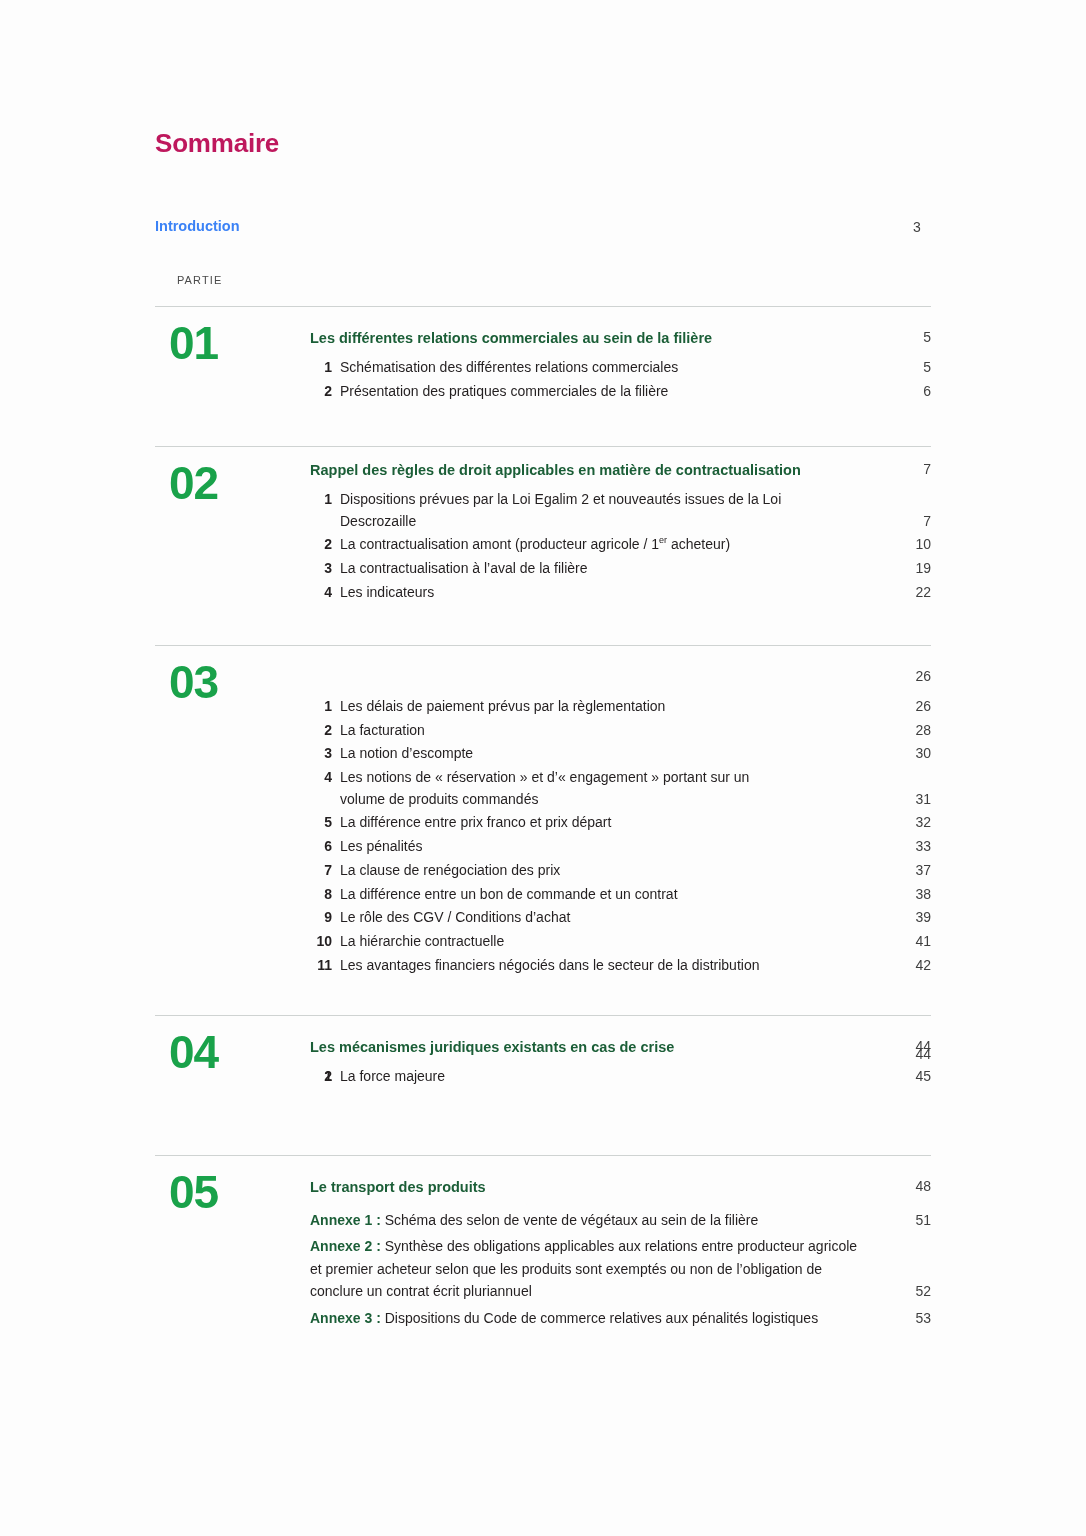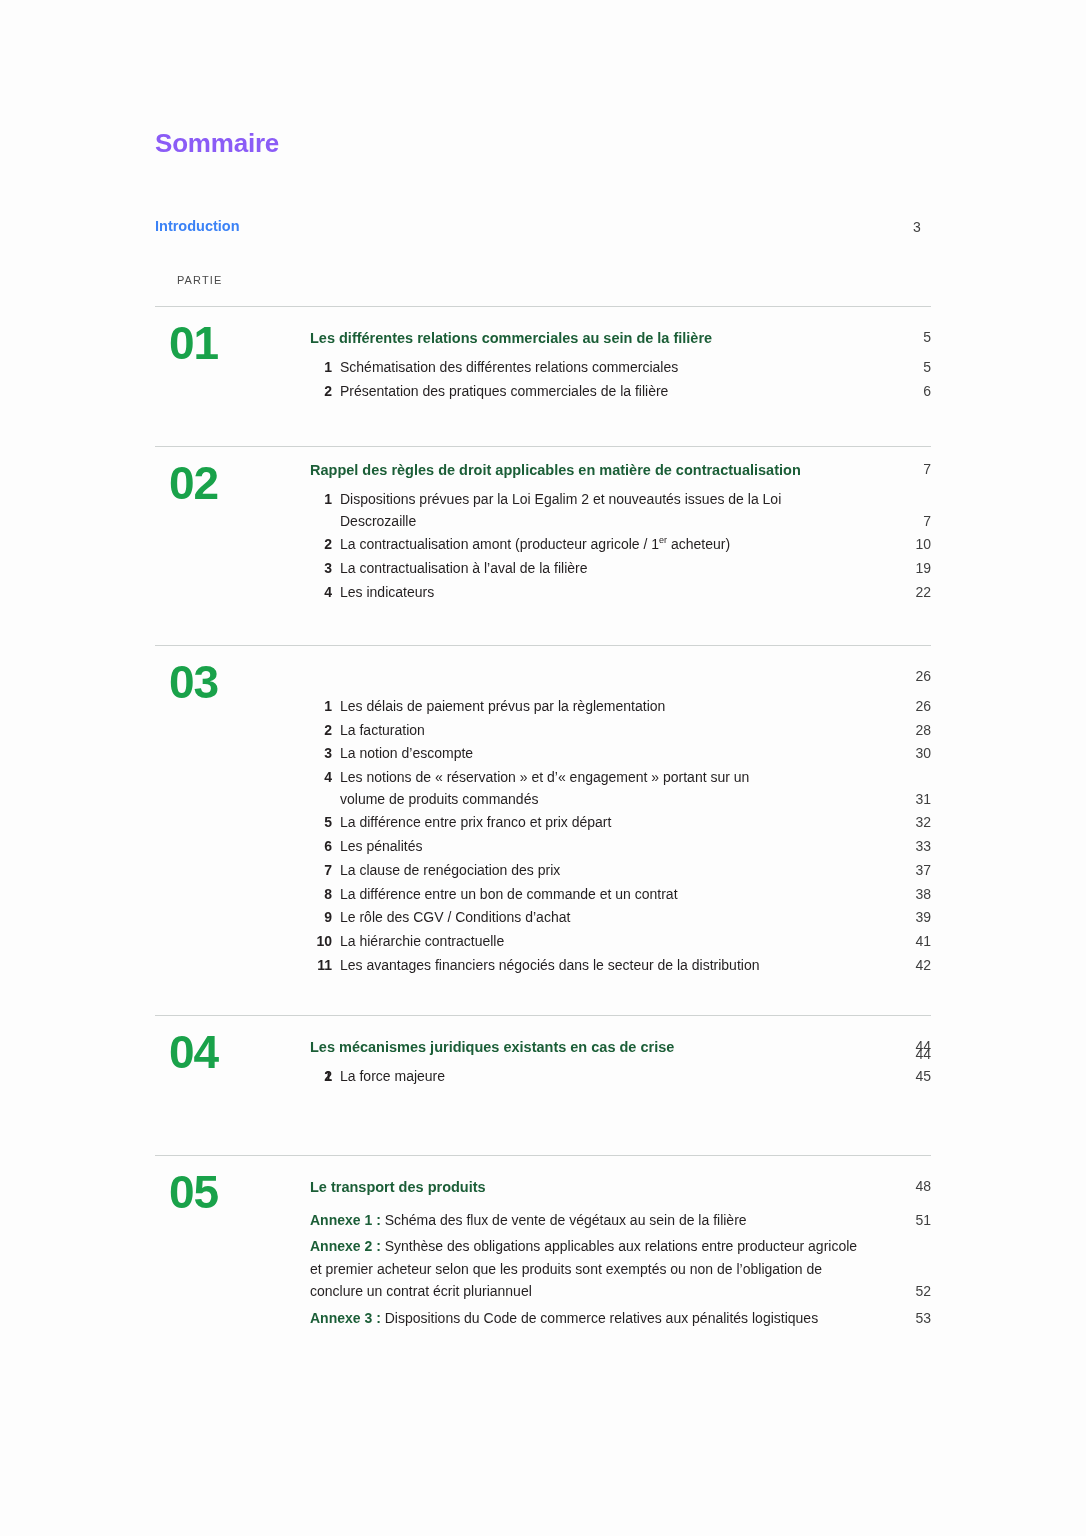--- a/index.html
+++ b/index.html
@@ -21,21 +21,21 @@
     width: 1086px;
     height: 1536px;
     background: #fdfdfd;
   }
   .title {
     position: absolute;
     left: 155px;
     top: 128px;
     font-size: 26px;
     font-weight: bold;
-    color: #8b5cf6;
+    color: #be185d;
     letter-spacing: -0.2px;
   }
   .intro-label {
     position: absolute;
     left: 155px;
     top: 10px;
     font-size: 14.5px;
     font-weight: bold;
     color: #3b82f6;
   }
@@ -319,21 +319,21 @@
     </div>
   <div class="section" style="position:absolute; left:155px; top:1155px; width:776px;">
     <div class="num" style="top:14px; left:14px;">05</div>
     <div class="sec-head" style="margin-left:155px; margin-top:8px;">
       <span class="sec-title">Le transport des produits</span>
       <span class="sec-page">48</span>
     </div>
 
     <div class="annexe" style="margin-top:10px;">
       <span class="annexe-label">Annexe 1 :</span>
-      <span>Schéma des flux de vente de végétaux au sein de la filière</span>
+      <span>Schéma des selon de vente de végétaux au sein de la filière</span>
       <span class="annexe-page">51</span>
     </div>
 
     <div class="annexe" style="margin-top:4px;">
       <span class="annexe-label">Annexe 2 :</span>
       <span>Synthèse des obligations applicables aux relations entre producteur agricole et premier acheteur selon que les produits sont exemptés ou non de l’obligation de conclure un contrat écrit pluriannuel</span>
       <span class="annexe-page bottom">52</span>
     </div>
 
     <div class="annexe" style="margin-top:4px;">

